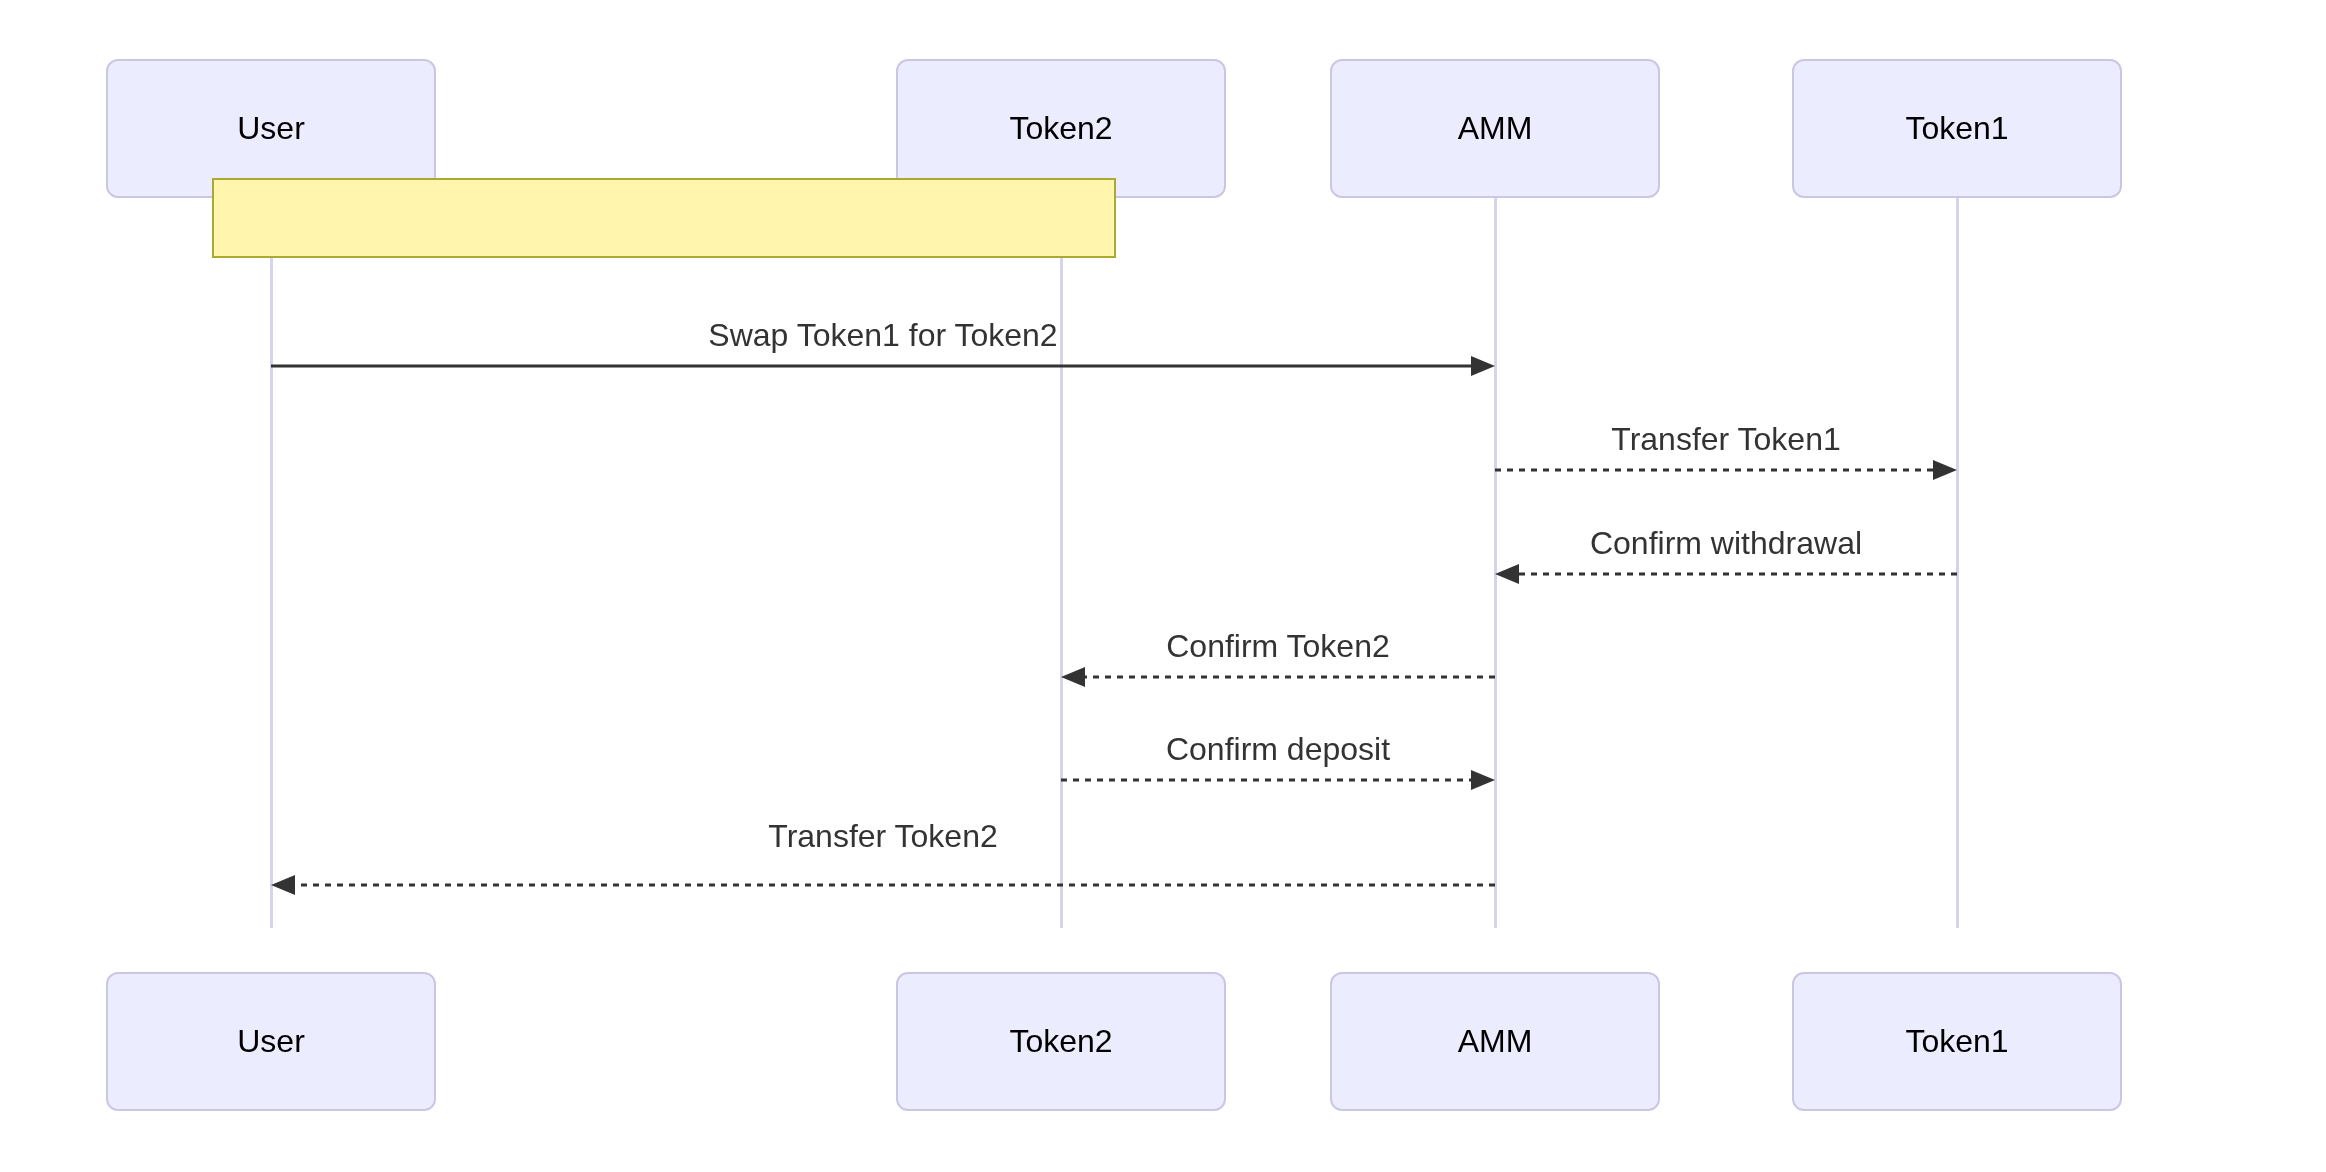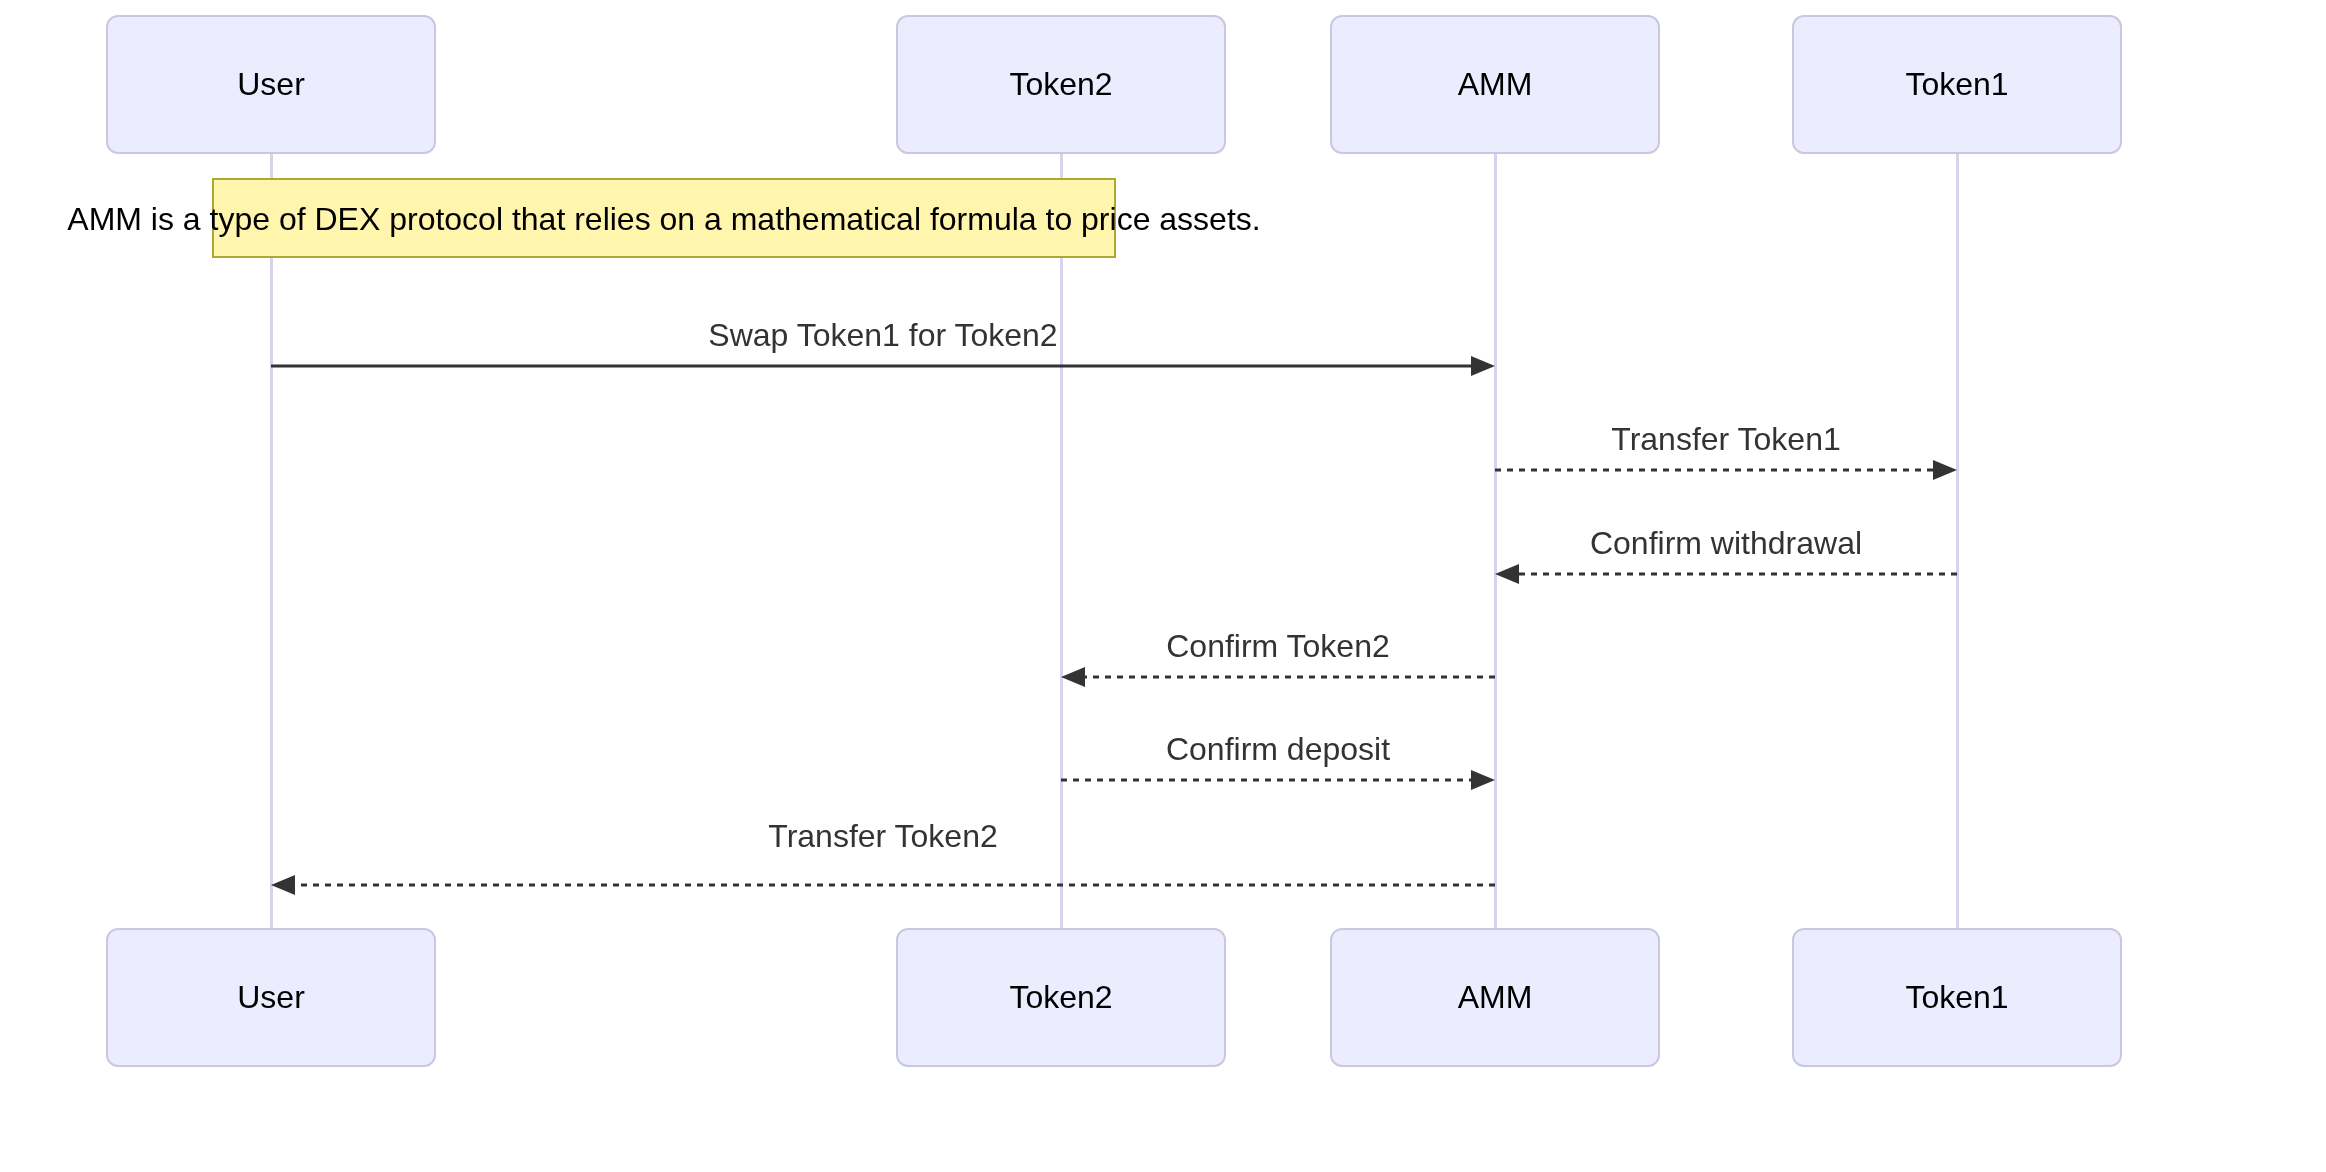--- a/index.html
+++ b/index.html
@@ -37,20 +37,21 @@
     position: absolute;
     width: 330px;
     height: 139px;
     background: var(--actor-fill);
     border: 2px solid var(--actor-border);
     border-radius: 12px;
     box-sizing: border-box;
     display: flex;
     align-items: center;
     justify-content: center;
+    margin-top: 44px;
   }
   .actor-label {
     font-size: 32px;
     color: var(--actor-text);
     white-space: nowrap;
   }
   .note-box {
     position: absolute;
     left: 212px;
     top: 178px;
@@ -126,21 +127,20 @@
     <span class="actor-label">Token2</span>
   </div>
   <div class="actor-box" style="left:1330px;top:928px">
     <span class="actor-label">AMM</span>
   </div>
   <div class="actor-box" style="left:1792px;top:928px">
     <span class="actor-label">Token1</span>
   </div>
 
   <div class="note-box"></div>
-  <div class="note-text">AMM is a type of DEX protocol that relies on a mathematical formula to price assets.</div>
 
   <div class="msg-label" style="left:883px;top:316px">Swap Token1 for Token2</div>
   <div class="msg-label" style="left:1726px;top:420px">Transfer Token1</div>
   <div class="msg-label" style="left:1726px;top:524px">Confirm withdrawal</div>
   <div class="msg-label" style="left:1278px;top:627px">Confirm Token2</div>
   <div class="msg-label" style="left:1278px;top:730px">Confirm deposit</div>
   <div class="msg-label" style="left:883px;top:817px">Transfer Token2</div>
 
   <svg class="arrows" width="2326" height="1172" viewBox="0 0 2326 1172">
 

